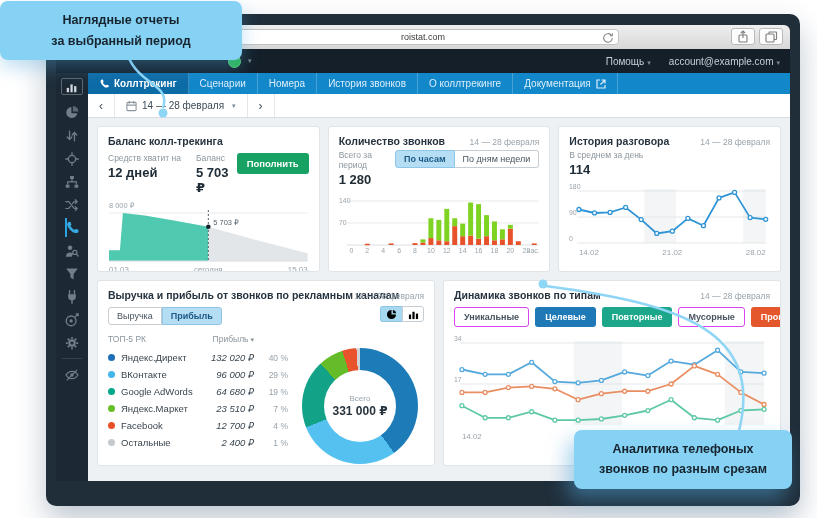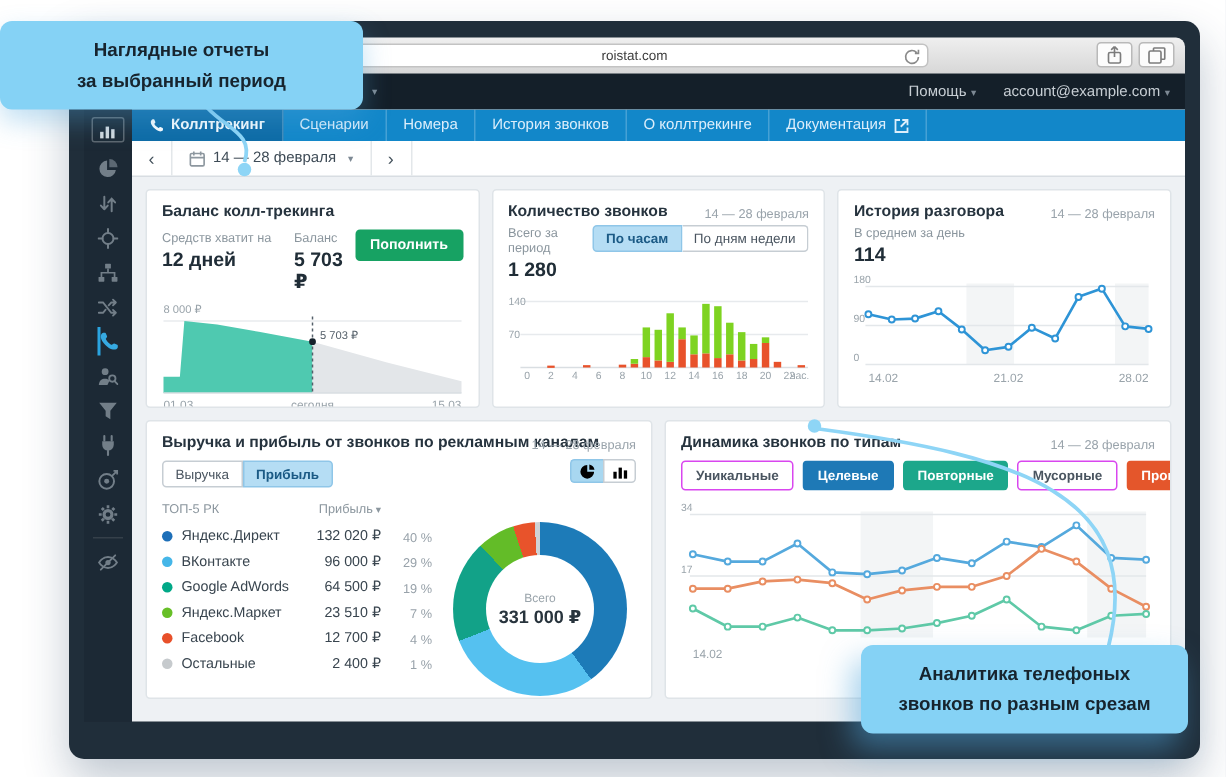--- a/index.html
+++ b/index.html
@@ -99,21 +99,21 @@
   .leg-dot { width:7px; height:7px; border-radius:50%; }
 
   
   .rev-body { display:flex; margin-top:7px; }
   .rev-table { flex:1; margin-right:8px; }
   .rt-head { display:flex; font-size:8.5px; color:#8b969e; padding:2px 0 5px; }
   .rt-sort::after { content:" ▾"; font-size:7px; }
   .rt-row { display:flex; align-items:center; height:17px; font-size:9.5px; color:#39454f; }
   .rt-dot { width:7px; height:7px; border-radius:50%; margin-right:6px; flex-shrink:0; }
   .rt-name { flex:1; white-space:nowrap; overflow:hidden; }
-  .rt-val { width:56px; text-align:right; }
+  .rt-val { width:56px; text-align:right;font-style:italic; }
   .rt-pct { width:34px; text-align:right; color:#98a2aa; font-size:8.5px; }
   .donut-zone { width:128px; position:relative; }
   .view-toggle { position:absolute; top:-26px; right:0; display:flex; }
   .vbtn { width:22px; height:16px; border:1px solid #c6cdd3; background:#fff; color:#6a757d;
           display:flex; align-items:center; justify-content:center; cursor:pointer; }
   .vbtn:first-child { border-radius:3px 0 0 3px; border-right-width:0; }
   .vbtn:last-child { border-radius:0 3px 3px 0; }
   .vbtn.on { background:#a8d7f0; border-color:#8fc6e8; color:#1b5a85; }
   .donut { width:116px; height:116px; border-radius:50%; margin:16px auto 0; position:relative; }
   .donut-hole { position:absolute; left:50%; top:50%; width:72px; height:72px;
@@ -122,21 +122,21 @@
   .donut-hole .dl { font-size:8px; color:#9aa4ab; }
   .donut-hole .dv { font-size:12px; font-weight:bold; color:#28343d; margin-top:1px; }
 
   svg.chart { display:block; margin-top:4px; }
   svg text { font-family:"Liberation Sans","DejaVu Sans",sans-serif; }
 
   
   .callout { position:absolute; background:#85d2f5; color:#17242e; font-weight:bold;
              font-size:12.5px; line-height:1.65; text-align:center; border-radius:8px;
              padding:9px 12px; z-index:30; }
-  #callout-top { left:0; top:14px; width:242px;
+  #callout-top { left:0; top:1px; width:242px;
                  box-shadow:0 8px 18px rgba(80,165,220,.35); }
   #callout-bottom { right:25px; bottom:29px; width:218px;
                  box-shadow:-6px 10px 20px rgba(80,165,220,.5); }
   #tails { position:absolute; left:0; top:0; width:817px; height:518px;
            z-index:25; pointer-events:none; }
 </style>
 </head>
 <body>
 
 <div class="window">
@@ -462,21 +462,21 @@
                     </div>
                     <div class="rt-row">
                       <span class="rt-dot" style="background:#45b6e8"></span>
                       <span class="rt-name">ВКонтакте</span>
                       <span class="rt-val">96 000 ₽</span>
                       <span class="rt-pct">29 %</span>
                     </div>
                     <div class="rt-row">
                       <span class="rt-dot" style="background:#00a887"></span>
                       <span class="rt-name">Google AdWords</span>
-                      <span class="rt-val">64 500 ₽</span>
+                      <span class="rt-val">64 680 ₽</span>
                       <span class="rt-pct">19 %</span>
                     </div>
                     <div class="rt-row">
                       <span class="rt-dot" style="background:#67bf27"></span>
                       <span class="rt-name">Яндекс.Маркет</span>
                       <span class="rt-val">23 510 ₽</span>
                       <span class="rt-pct">7 %</span>
                     </div>
                     <div class="rt-row">
                       <span class="rt-dot" style="background:#e8502a"></span>

